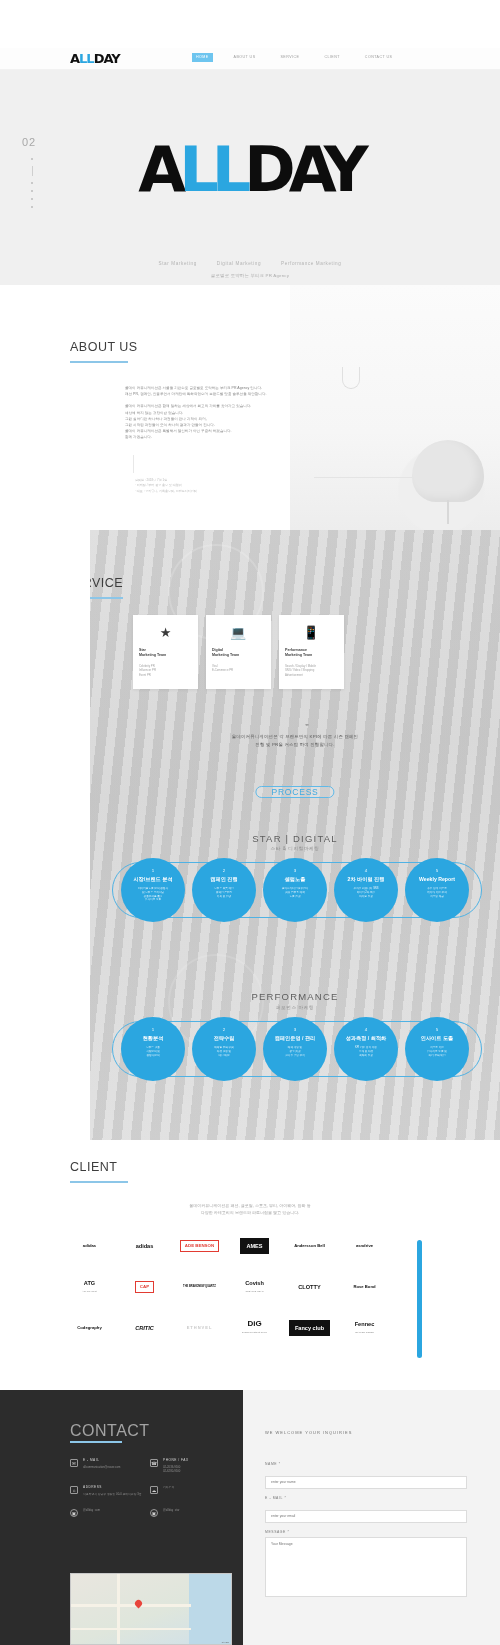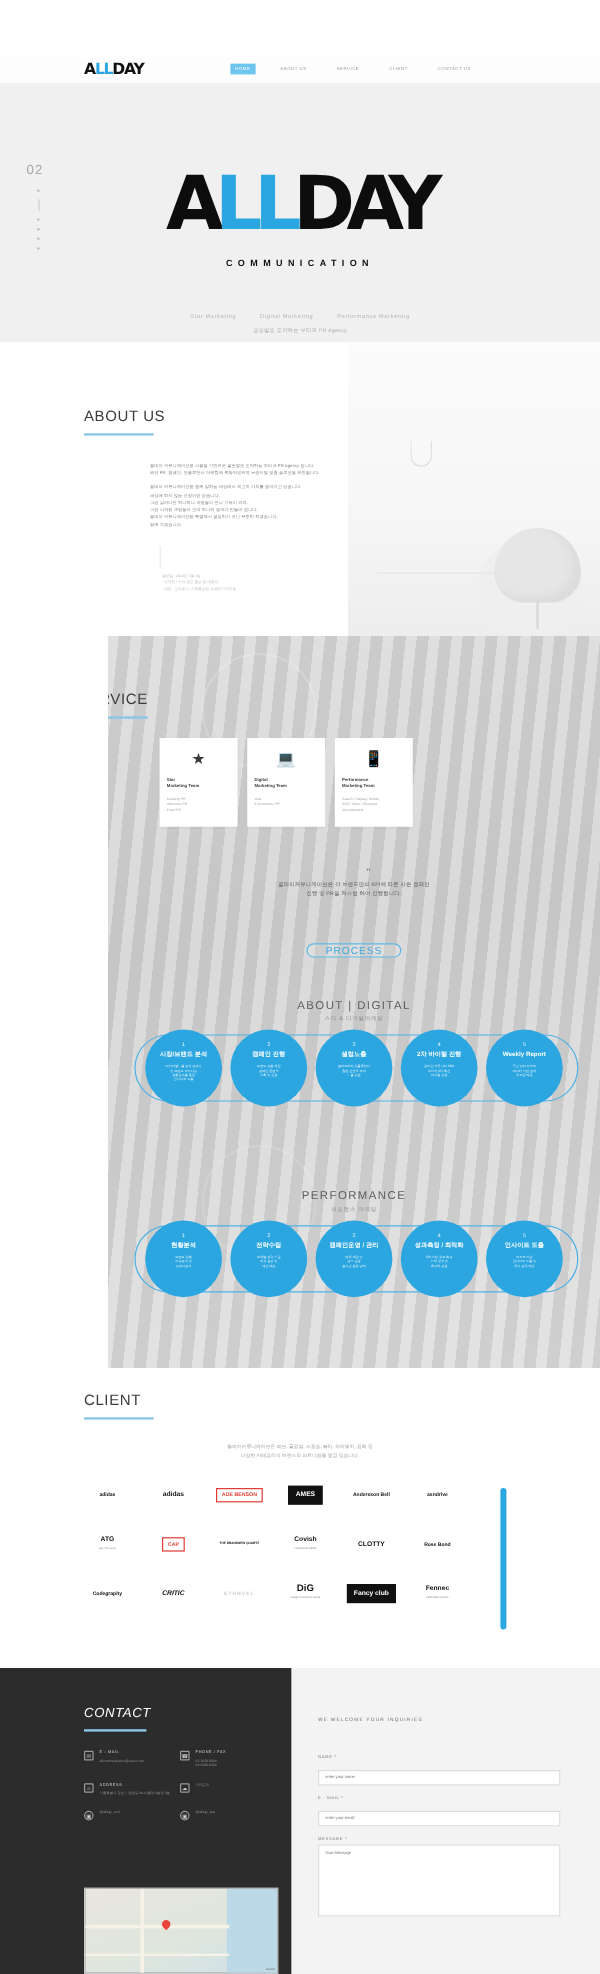--- a/index.html
+++ b/index.html
@@ -199,21 +199,21 @@
   .scroll-bar {
     position: absolute; right: 78px; top: 100px; width: 5px; height: 118px;
     background: #2ba6e0; border-radius: 3px;
   }
 
   
   .contact { position: absolute; top: 1342px; left: 0; width: 500px; height: 303px; }
   .contact-left { position: absolute; left: 0; top: 0; width: 243px; height: 303px; background: #2c2c2c; }
   .contact-right { position: absolute; left: 243px; top: 0; width: 257px; height: 303px; background: #f3f3f3; }
   .contact-head {
-    position: absolute; left: 70px; top: 32px; font-size: 11px; color: #ffffff; letter-spacing: .5px; font-style: italic;
+    position: absolute; left: 70px; top: 32px; font-size: 16px; color: #a3a3a3; letter-spacing: .5px;
   }
   .contact-rule { position: absolute; left: 70px; top: 51px; width: 52px; height: 1.5px; background: #8cc6e8; }
   .info-grid { position: absolute; left: 70px; top: 68px; width: 160px; }
   .info-row { display: flex; margin-bottom: 12px; }
   .info-col { width: 80px; display: flex; gap: 5px; }
   .info-ic {
     width: 8px; height: 8px; border: .7px solid #9a9a9a; color: #cfcfcf;
     font-size: 4.5px; display: flex; align-items: center; justify-content: center;
     border-radius: 1px; flex: none; margin-top: 1px;
   }
@@ -282,21 +282,20 @@
       <i></i>
       <i class="bar"></i>
       <i></i>
       <i></i>
       <i></i>
       <i></i>
     </div>
     <div class="wordmark">
       <span>A</span><span class="hl">LL</span><span>DAY</span>
     </div>
-    <div class="wordmark-sub">COMMUNICATION</div>
     <div class="hero-tags">
       <span>Star Marketing</span>
       <span>Digital Marketing</span>
       <span>Performance Marketing</span>
     </div>
     <div class="hero-sub">글로벌로 도약하는 부티크 PR Agency</div>
   </section>
 
   <section class="about">
     <div class="about-photo">
@@ -357,21 +356,21 @@
 SNS / Video / Shopping
 Advertisement</div>
       </div>
     </div>
 
     <div class="quote-marks">”</div>
     <div class="quote" style="white-space:pre-line">올데이커뮤니케이션은 각 브랜드만의 KPI에 따른 시즌 캠페인
 진행 및 PR을 커스텀 하여 진행합니다.</div>
     <div class="process-btn">PROCESS</div>
 
-    <div class="proc-block-title" style="top:303px">ABOUT | DIGITAL</div>
+    <div class="proc-block-title" style="top:303px">STAR | DIGITAL</div>
     <div class="proc-block-sub" style="top:316px">스타 &amp; 디지털마케팅</div>
     <div class="pill" style="top:332px"></div>
     <div class="circles" style="top:328px">
       <div class="circ">
         <div class="n">1</div>
         <div class="t">시장/브랜드 분석</div>
         <div class="d" style="white-space:pre-line">미디어별노출 분석 경쟁사
 및 브랜드 포지셔닝
 상황분석을 통한
 인사이트 도출</div>

